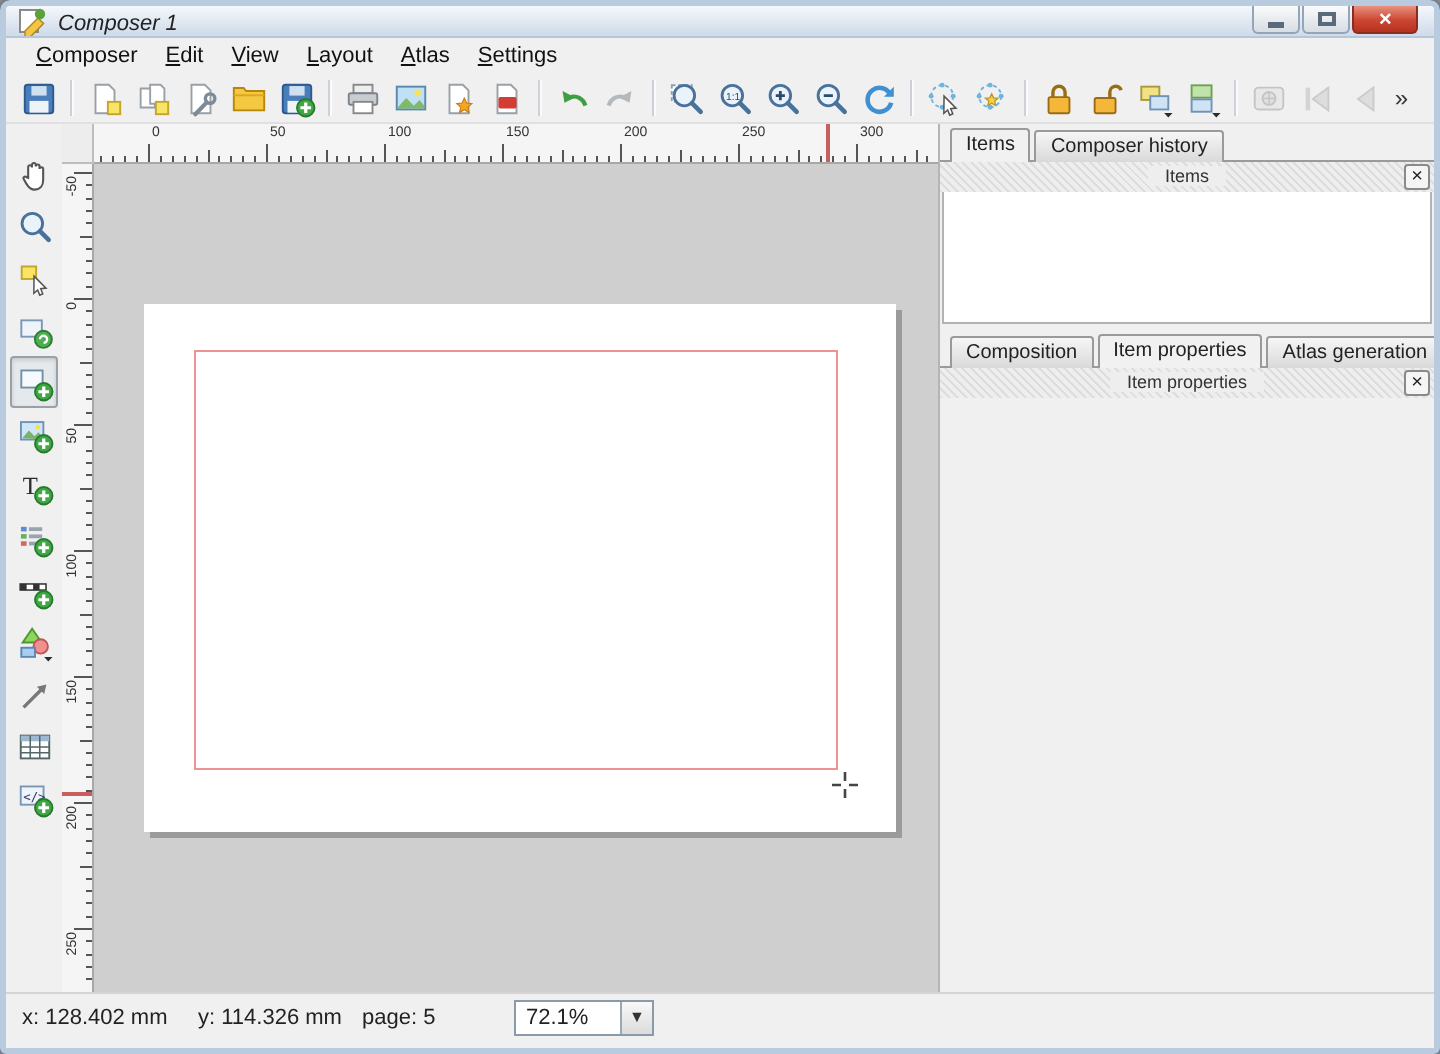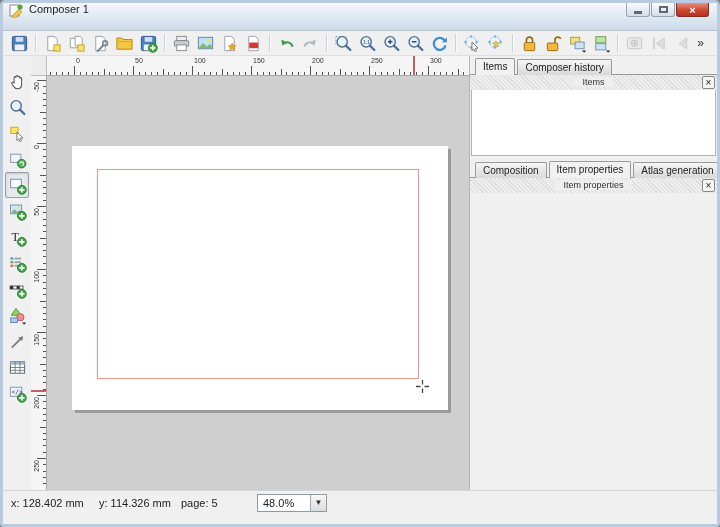--- a/index.html
+++ b/index.html
@@ -4,23 +4,23 @@
 <style>
   * { box-sizing: border-box; margin: 0; padding: 0; }
   body { font-family: "Liberation Sans", "DejaVu Sans", sans-serif; background:#888; }
   .window {
     position: relative; width: 720px; height: 527px;
     border: 3px solid #b9cbdf; outline: 1px solid #70808f;
     border-radius: 5px 5px 3px 3px; background:#f0f0f0; overflow: hidden;
   }
   
   .titlebar {
-    height: 28px; display: flex; align-items: flex-start; padding-left: 6px;
+    height: 16px; display: flex; align-items: flex-end; padding-left: 6px;
     background: linear-gradient(#f5f8fb, #dde6f0 60%, #cfdbe9);
-    border-bottom: 1px solid #b5c6da; font-size: 11px; color: #222;
+    border-bottom: 1px solid #b5c6da; font-size: 11px; color: #222; font-style: italic;
   }
   .app-icon { width: 15px; height: 15px; margin-right: 5px; }
   .winbtns { position: absolute; top: 0; right: 8px; display: flex; gap: 1px; }
   .winbtn {
     width: 24px; height: 14px; border: 1px solid #93a5b7; border-top: none;
     border-radius: 0 0 3px 3px; background: linear-gradient(#fbfbfb,#d7dde4);
     display: flex; align-items: center; justify-content: center; cursor: default;
   }
   .winbtn.close { width: 33px; background: linear-gradient(#e89180,#cc4632 55%,#b53220); border-color:#8b2d1d; color:#fff; font-weight:bold; font-size:11px; line-height:10px; }
   .glyph-min { width: 8px; height: 3px; background:#5a6a7a; margin-top:5px; }
@@ -101,20 +101,28 @@
         </div>
       <div class="winbtn">
           <span class="glyph-max"></span>
         </div>
       <div class="winbtn close">
           <span>×</span>
         </div>
     </div>
   </div>
 
+  <div class="menubar" id="menubar">
+      <span class="menu-item">Composer</span>
+      <span class="menu-item">Edit</span>
+      <span class="menu-item">View</span>
+      <span class="menu-item">Layout</span>
+      <span class="menu-item">Atlas</span>
+      <span class="menu-item">Settings</span>
+    </div>
 
   <div class="toolbar" id="toptoolbar">
       <div class="tbtn">
         <svg viewBox="0 0 20 20" width="19" height="19">
           <rect x="2.5" y="2.5" width="15" height="15" rx="1.5" fill="#4a7ebb" stroke="#2d5a8e"></rect>
           <rect x="6" y="3.2" width="8" height="5" fill="#cfe0f0"></rect>
           <rect x="5" y="11" width="10" height="6.2" fill="#eef3f8"></rect>
         </svg>
       </div>
       <div class="tsep"></div>
@@ -593,18 +601,18 @@
       </div>
       <div class="dock-filler"></div>
     </div>
   </div>
 
   <div class="statusbar">
     <span class="status-x">x: 128.402 mm</span>
     <span class="status-y">y: 114.326 mm</span>
     <span class="status-page">page: 5</span>
     <div class="zoom-combo">
-      <span class="zoom-value">48.0%</span>
+      <span class="zoom-value">72.1%</span>
       <span class="zoom-drop"><span>▼</span></span>
     </div>
   </div>
 
 </div>
 
 </body></html>

